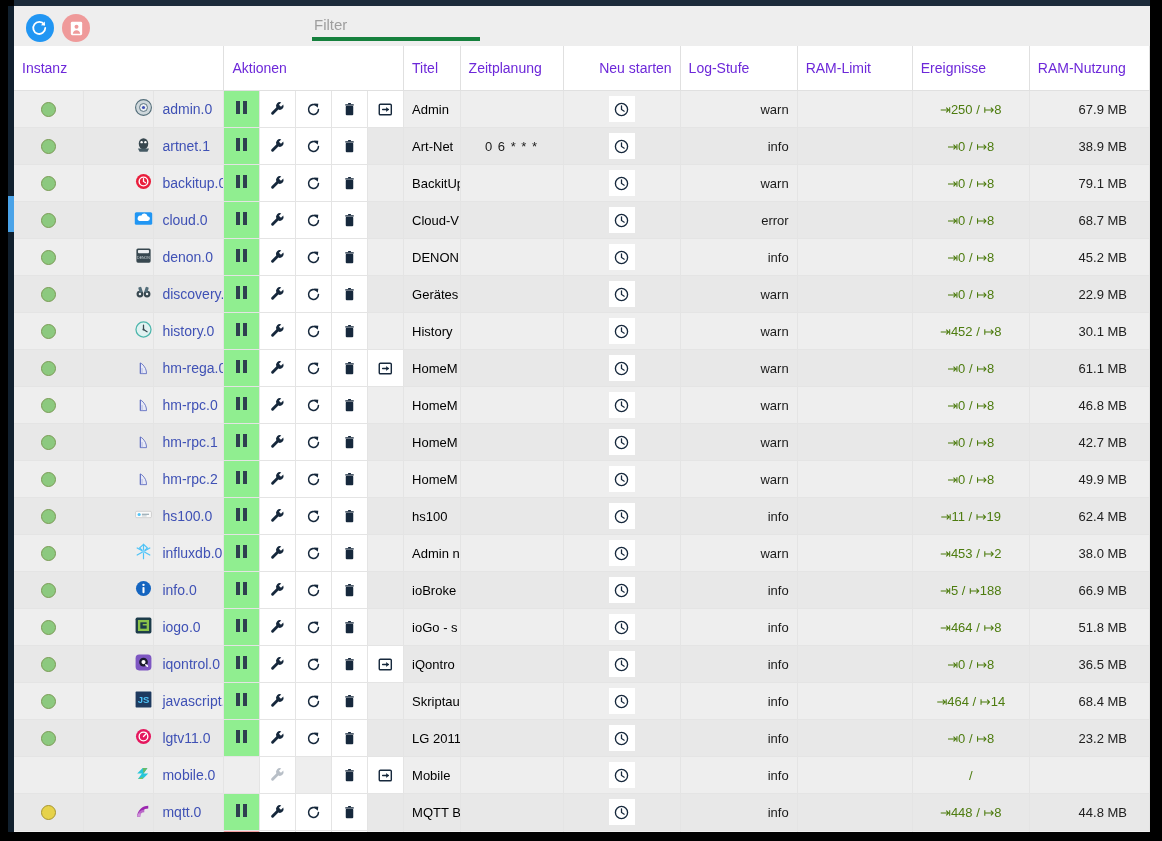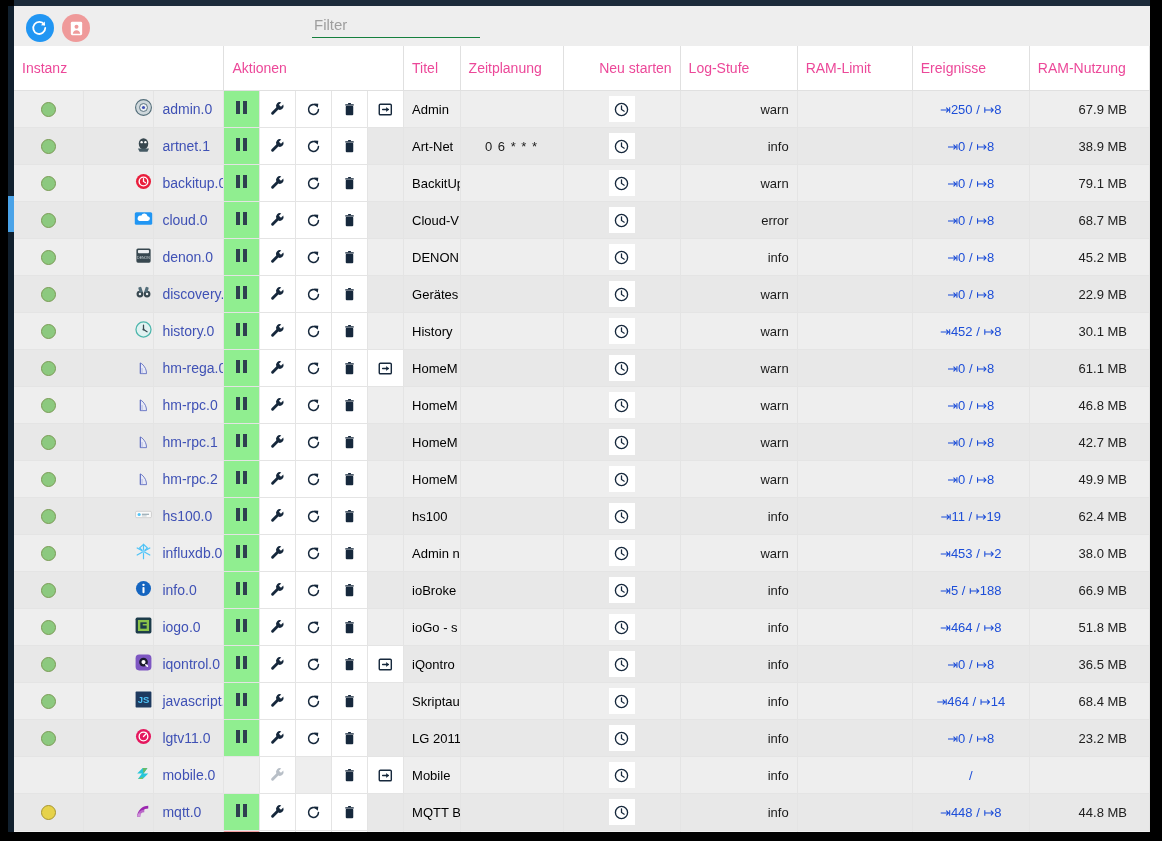--- a/index.html
+++ b/index.html
@@ -65,21 +65,21 @@
     cursor: pointer;
   }
   #btn-refresh { left: 12px; background: #2196f3; }
   #btn-instances { left: 48px; background: #ef9a9a; }
   .round-btn svg { display: block; }
 
   #filter-wrap {
     position: absolute;
     left: 298px; top: 9px;
     width: 168px;
-    border-bottom: 1px solid #15803d;
+    border-bottom: 4px solid #15803d;
     padding-bottom: 3px;
   }
   #filter-input {
     width: 100%;
     border: none; outline: none;
     background: transparent;
     font-family: "Liberation Sans", sans-serif;
     font-size: 15px;
     color: #333;
   }
@@ -101,21 +101,21 @@
   }
   table#grid thead th {
     background: #ffffff;
     font-weight: normal;
     font-size: 14px;
     text-align: left;
     padding: 6px 8px;
     height: 28px;
     border-right: 1px solid #e0e0e0;
     border-bottom: 1px solid #e0e0e0;
-    color: #ec4899;
+    color: #6d28d9;
     white-space: nowrap;
     overflow: hidden;
   }
   table#grid tbody td {
     height: 36px;
     border-right: 1px solid #e4e4e4;
     border-bottom: 1px solid #e4e4e4;
     padding: 0 8px;
     overflow: hidden;
     white-space: nowrap;
@@ -182,21 +182,21 @@
     border-top: 6px solid transparent;
     border-bottom: 6px solid transparent;
   }
 
   .clockbtn {
     display: inline-flex; align-items: center; justify-content: center;
     width: 26px; height: 26px;
     background: #ffffff;
     cursor: pointer;
   }
-  .ev { font-size: 13px; color: #1d4ed8; }
+  .ev { font-size: 13px; color: #4d7c0f; }
   .usage { font-size: 13px; color: #212121; }
 </style>
 </head>
 <body>
 
 <div id="frame">
   <div id="chrome-top"></div>
   <div id="chrome-left"></div>
   <div id="scroll-track"></div>
   <div id="scroll-thumb"></div>

